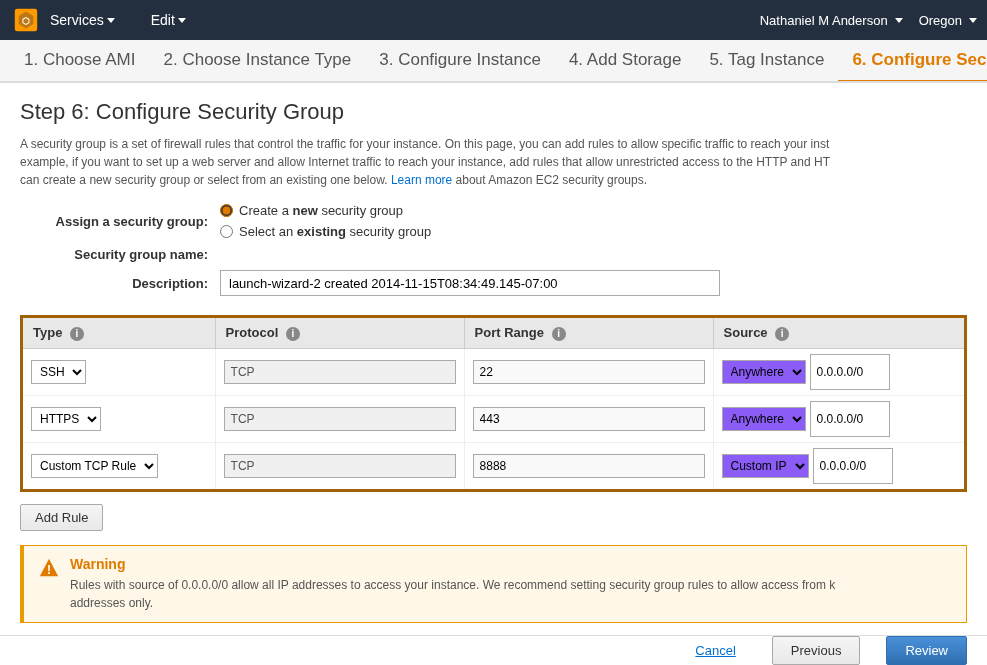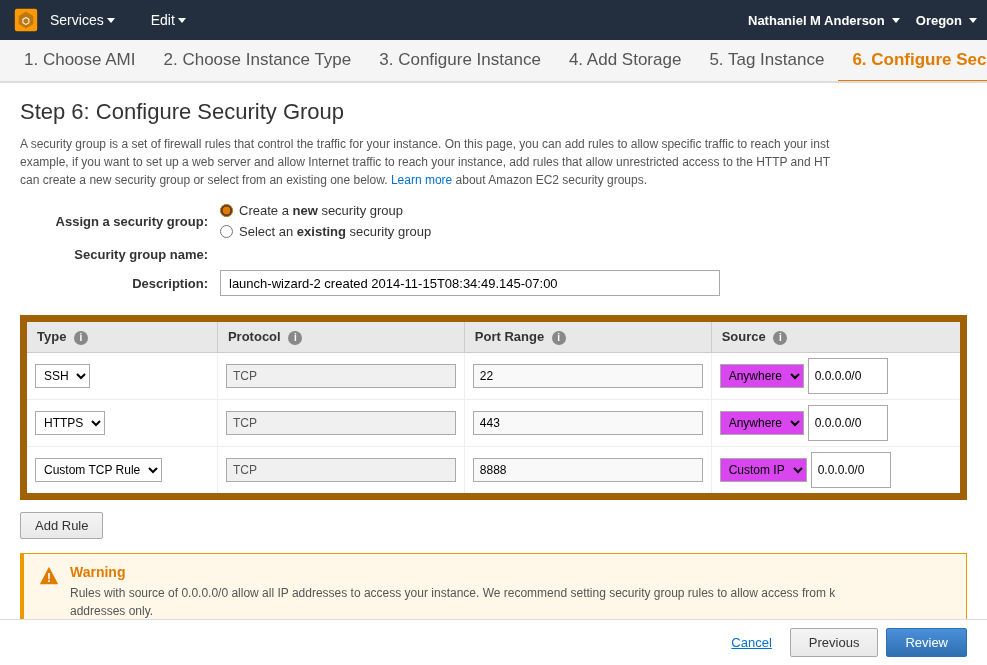--- a/index.html
+++ b/index.html
@@ -40,21 +40,20 @@
       font-size: 14px;
       color: #fff;
       cursor: pointer;
     }
     .top-nav-right {
       margin-left: auto;
       display: flex;
       align-items: center;
       gap: 16px;
       font-size: 13px;
-      font-weight: bold;
     }
     .top-nav-user, .top-nav-region {
       color: #fff;
       cursor: pointer;
       display: flex;
       align-items: center;
       gap: 4px;
     }
     .chevron-down {
       display: inline-block;
@@ -147,21 +146,21 @@
       border: 1px solid #aaa;
       padding: 4px 8px;
       font-size: 13px;
       width: 500px;
       height: 26px;
       background: #fff;
     }
 
     
     .rules-table-wrapper {
-      border: 7px solid #a16207;
+      border: 3px solid #a16207;
       margin-bottom: 12px;
       overflow: hidden;
       margin-top: 19px;
     }
     .rules-table {
       width: 100%;
       border-collapse: collapse;
     }
     .rules-table th {
       background: #e8e8e8;
@@ -215,21 +214,21 @@
     }
     .source-group {
       display: flex;
       align-items: center;
       gap: 4px;
     }
     .source-select {
       border: 1px solid #aaa;
       padding: 2px 4px;
       font-size: 12px;
-      background: #d946ef;
+      background: #8b5cf6;
       height: 24px;
     }
     .source-input {
       border: 1px solid #aaa;
       padding: 2px 6px;
       font-size: 12px;
       height: 36px;
       width: 80px;
     }
 
@@ -279,24 +278,24 @@
     }
 
     
     .bottom-bar {
       position: fixed;
       bottom: 0;
       left: 0;
       width: 987px;
       background: #fff;
       border-top: 1px solid #ddd;
-      padding: 8px 20px;
+      padding: 0 20px;
       display: flex;
       justify-content: flex-end;
-      gap: 8px;
+      gap: 26px;
       align-items: center;
     }
     .btn-cancel {
       background: #fff;
       border: none;
       color: #0070d2;
       font-size: 13px;
       cursor: pointer;
       padding: 6px 10px;
       text-decoration: underline;

